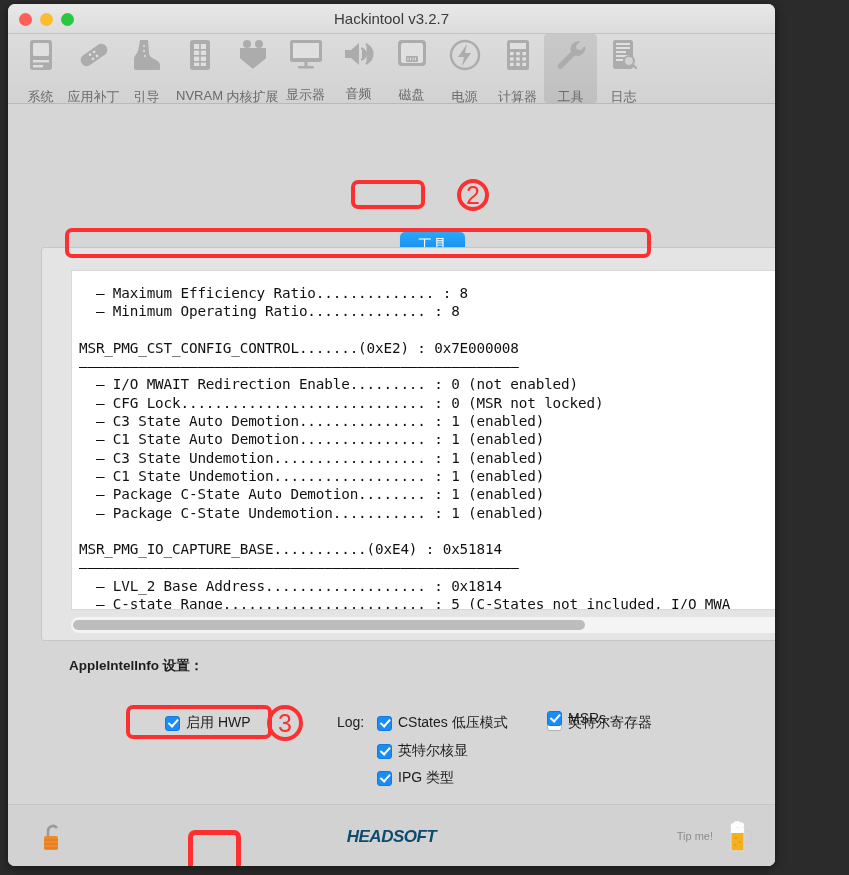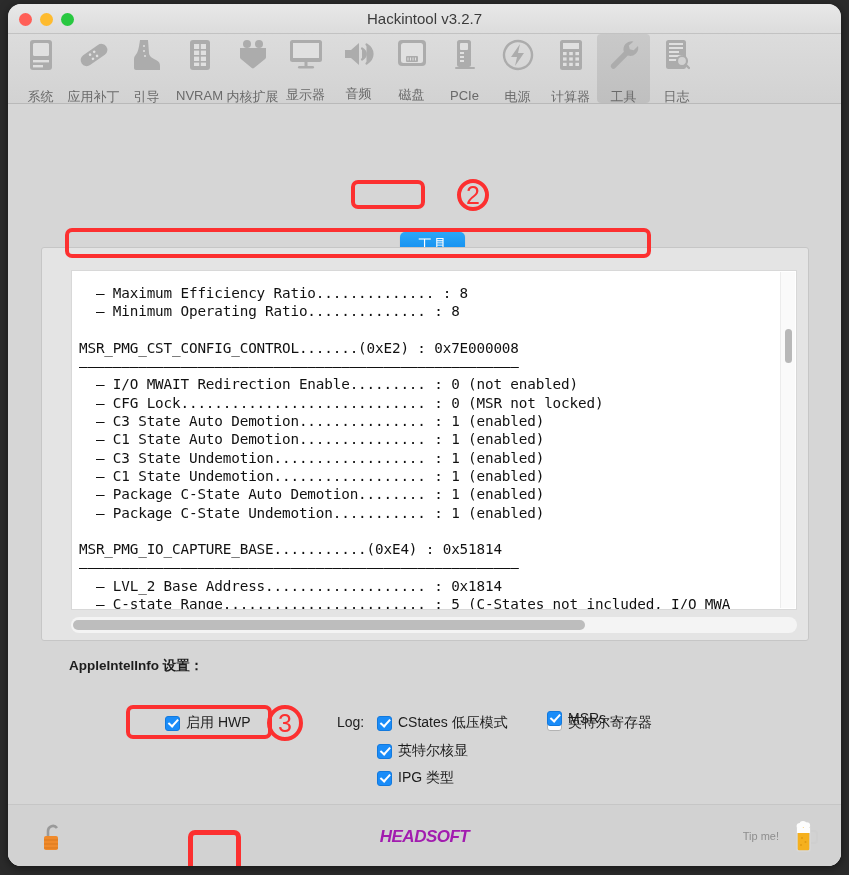--- a/index.html
+++ b/index.html
@@ -5,23 +5,23 @@
   * { box-sizing: border-box; margin: 0; padding: 0; }
   html, body {
     width: 849px; height: 875px;
     background: #2b2b2b;
     font-family: "Liberation Sans", sans-serif;
     overflow: hidden;
   }
   .window {
     position: absolute;
     left: 8px; top: 4px;
-    width: 833px; height: 862px;
+    width: 767px; height: 862px;
     background: #d6d6d6;
-    border-radius: 13px;
+    border-radius: 7px;
     overflow: hidden;
     box-shadow: 0 2px 10px rgba(0,0,0,.5);
     display: flex; flex-direction: column; justify-content: flex-end;
   }
   
   .titlebar {
     height: 30px;
     background: linear-gradient(#e8e8e8, #dcdcdc);
     border-bottom: 1px solid #c2c2c2;
     position: relative;
@@ -153,21 +153,21 @@
     position: absolute; left: 0; right: 0; bottom: 0; height: 62px;
     background: #d2d2d2;
     border-top: 1px solid #c6c6c6;
   }
   .lock { position: absolute; left: 33px; top: 18px; }
   .brand {
     position: absolute; left: 0; right: 0; top: 22px;
     text-align: center;
     font-family: "Liberation Sans", sans-serif;
     font-size: 17px; font-weight: bold; font-style: italic;
-    color: #a21caf; letter-spacing: -0.5px;
+    color: #0c4a6e; letter-spacing: -0.5px;
   }
   .tipme {
     position: absolute; right: 62px; top: 25px;
     font-size: 11px; color: #8e8e8e;
   }
   .beer { position: absolute; right: 22px; top: 12px; }
   
   .annot { position: absolute; pointer-events: none; }
   .rbox {
     border: 4px solid #fc3030; border-radius: 7px;
@@ -291,33 +291,20 @@
             <rect class="ic" x="9" y="17" width="12" height="6" rx="1"></rect>
             <rect fill="#e0e0e0" x="10.5" y="18.5" width="1" height="3"></rect>
             <rect fill="#e0e0e0" x="13" y="18.5" width="1" height="3"></rect>
             <rect fill="#e0e0e0" x="15.5" y="18.5" width="1" height="3"></rect>
             <rect fill="#e0e0e0" x="18" y="18.5" width="1" height="3"></rect>
           </svg>
       </span>
       <span class="tblabel">磁盘</span>
     </div>
 
-    <div class="tbitem">
-      <span class="tbicon">
-        <svg width="22" height="32" viewBox="0 0 22 32">
-            <rect class="ic" x="3" y="1" width="14" height="27" rx="2.5"></rect>
-            <rect fill="#e0e0e0" x="6" y="4" width="8" height="7" rx="1"></rect>
-            <rect fill="#e0e0e0" x="6" y="13" width="4" height="2"></rect>
-            <rect fill="#e0e0e0" x="6" y="17" width="4" height="2"></rect>
-            <rect fill="#e0e0e0" x="6" y="21" width="4" height="2"></rect>
-            <rect class="ic" x="1" y="28" width="20" height="2" rx="1"></rect>
-          </svg>
-      </span>
-      <span class="tblabel">PCIe</span>
-    </div>
 
     <div class="tbitem">
       <span class="tbicon">
         <svg width="32" height="32" viewBox="0 0 32 32">
             <ellipse cx="16" cy="16" rx="14" ry="14" fill="none" stroke="#acacac" stroke-width="2.4" transform="rotate(20 16 16)"></ellipse>
             <path class="ic" d="M18 5l-9 13h6l-2 9 9-13h-6z"></path>
           </svg>
       </span>
       <span class="tblabel">电源</span>
     </div>

